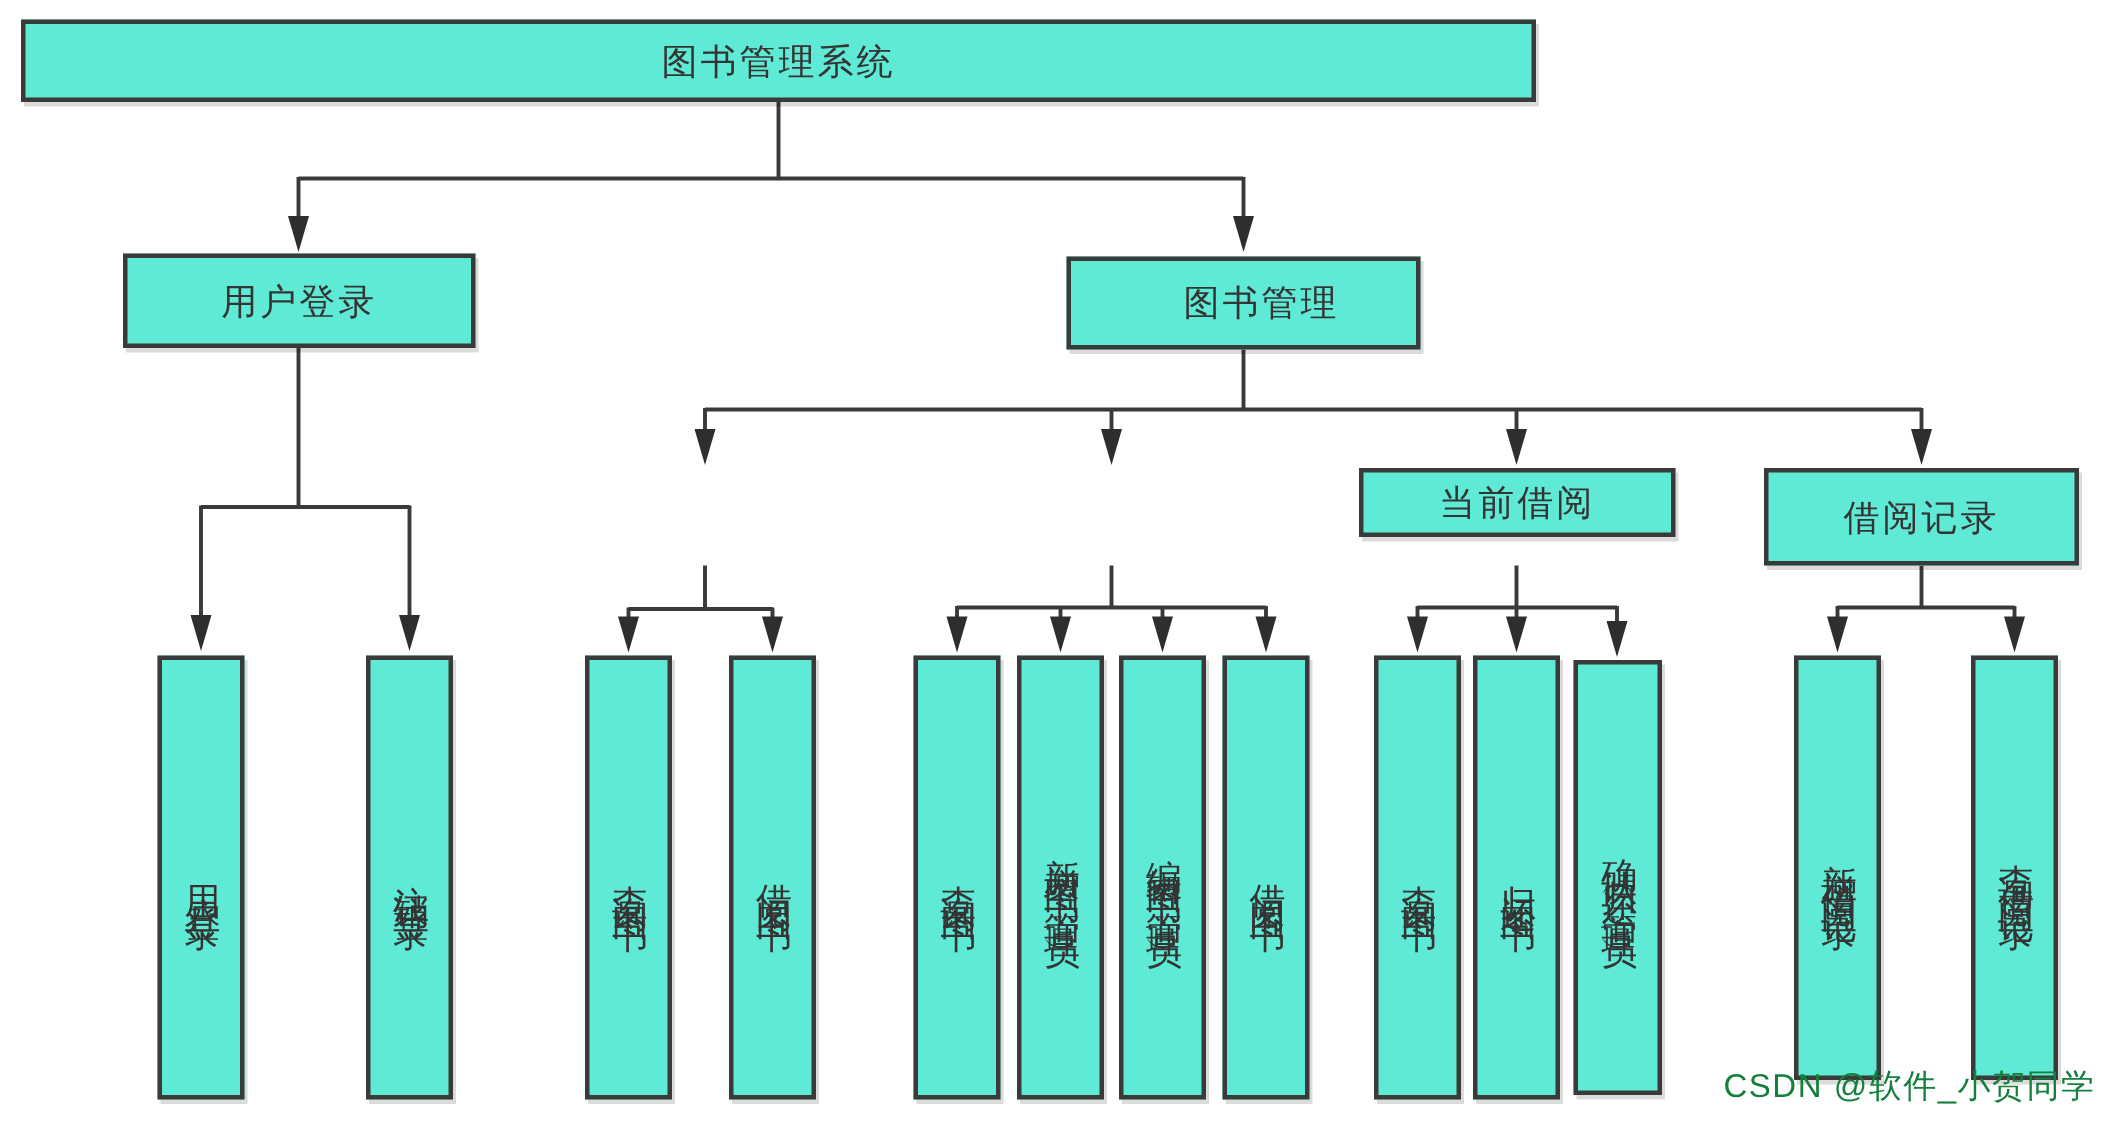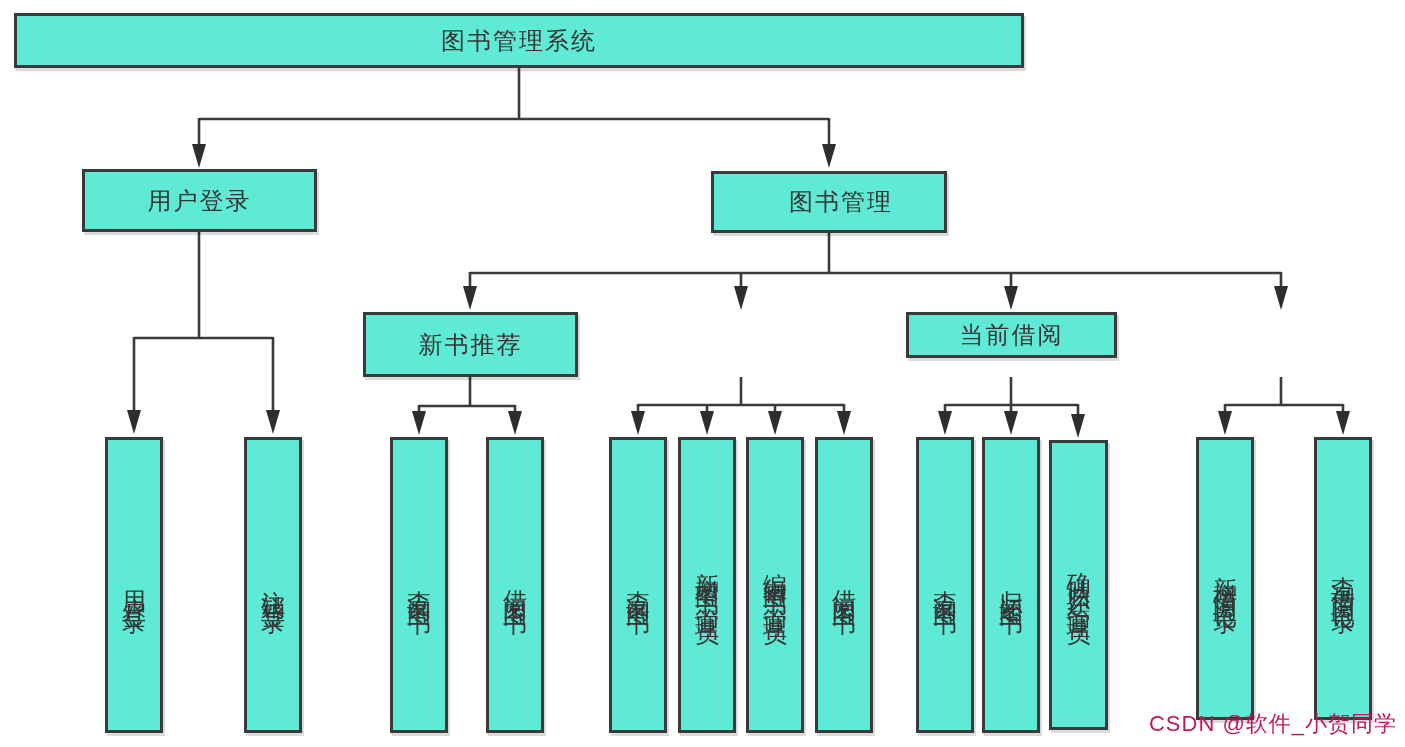--- a/index.html
+++ b/index.html
@@ -36,21 +36,21 @@
     letter-spacing: 0.3em;
     line-height: 1;
     color: #343434;
   }
   .watermark {
     position: absolute;
     right: 8px;
     bottom: 8px;
     font-size: 22px;
     letter-spacing: 1px;
-    color: #be185d;
+    color: #15803d;
     white-space: nowrap;
     pointer-events: none;
   }
 </style>
 </head>
 <body>
 
 <div class="canvas">
 
   <svg class="wires" width="1405" height="747" viewBox="0 0 1405 747" aria-hidden="true">
@@ -89,25 +89,25 @@
     <span class="hlabel">图书管理系统</span>
   </div>
 
   <div class="box" style="left:82px; top:169px; width:235px; height:63px;">
     <span class="hlabel">用户登录</span>
   </div>
   <div class="box" style="left:711px; top:171px; width:236px; height:62px;padding-left:24px;">
     <span class="hlabel">图书管理</span>
   </div>
 
-  <div class="box" style="left:363px; top:312px; width:215px; height:65px;">
-    <span class="hlabel">新书推荐</span>
-  </div>
   <div class="box" style="left:906px; top:312px; width:211px; height:46px;">
     <span class="hlabel">当前借阅</span>
+  </div>
+  <div class="box" style="left:1176px; top:312px; width:210px; height:65px;">
+    <span class="hlabel">借阅记录</span>
   </div>
 
   <div class="box" style="left:105px; top:437px; width:58px; height:296px;">
     <span class="vlabel">用户登录</span>
   </div>
   <div class="box" style="left:244px; top:437px; width:58px; height:296px;">
     <span class="vlabel">注销登录</span>
   </div>
 
   <div class="box" style="left:390px; top:437px; width:58px; height:296px;">

